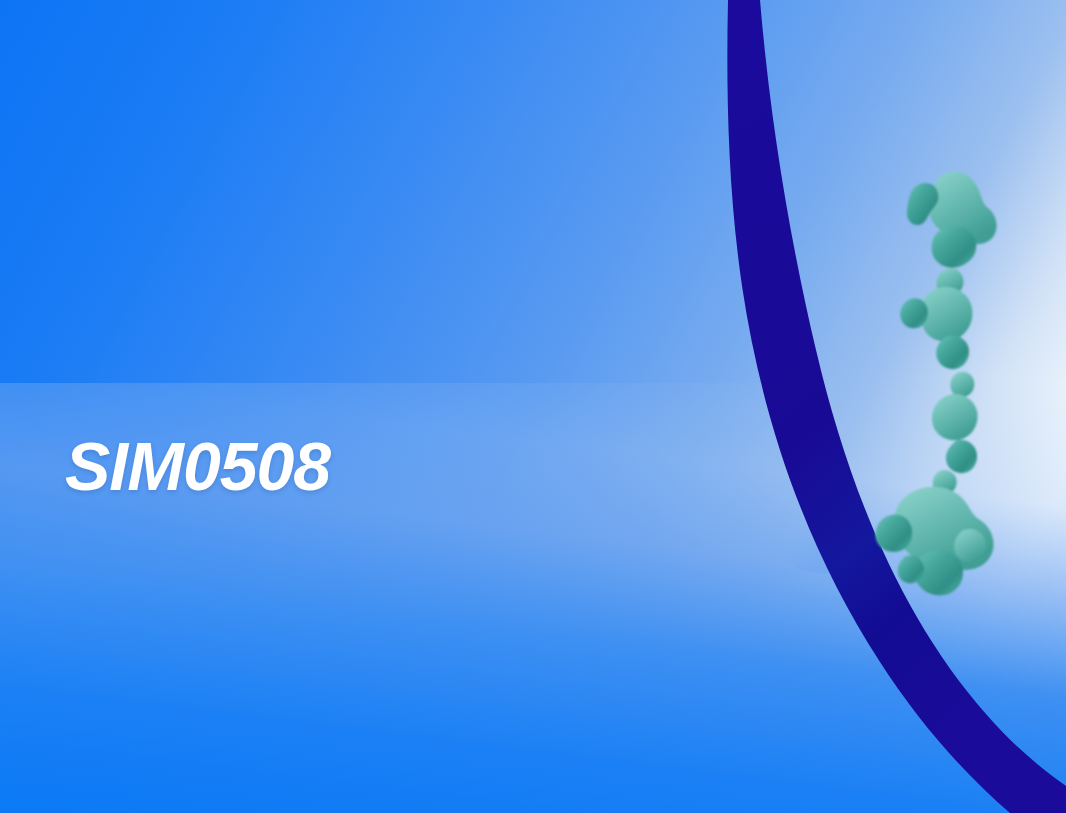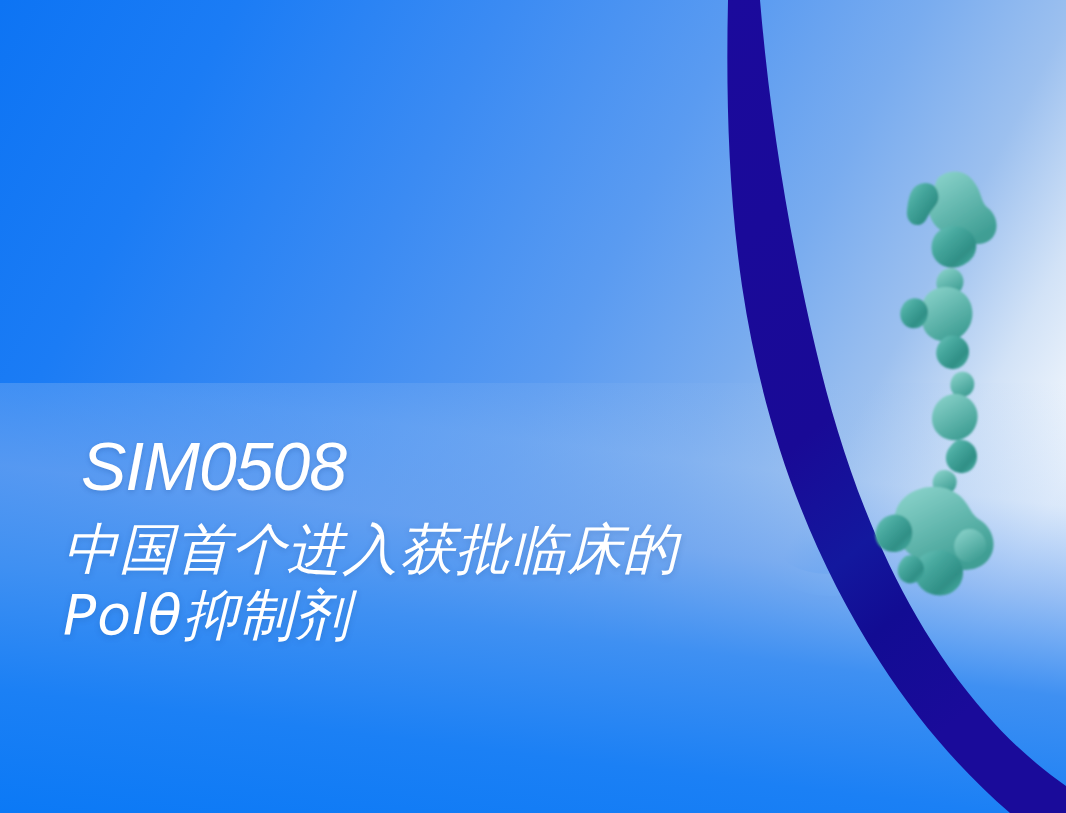--- a/index.html
+++ b/index.html
@@ -92,25 +92,25 @@
   
   .copy{
     position:absolute;
     left:63px;
     top:432px;
     width:800px;
     color:#ffffff;
   }
   .brand-name{
     font-size:68px;
-    font-weight:normal;
+    font-weight:bold;
     font-style:italic;
     letter-spacing:-1px;
     line-height:1.0;
-    margin:0 0 16px 18px;
+    margin:0 0 16px 2px;
     text-shadow:0 2px 5px rgba(15,60,130,.22);
     font-family:"Liberation Sans","DejaVu Sans",sans-serif;
   }
   .tagline{
     font-size:55px;
     font-style:italic;
     font-weight:500;
     line-height:1.20;
     margin:0;
     letter-spacing:1px;
@@ -258,19 +258,15 @@
                c3,-7 8,-10 14,-12 Z" fill="url(#tealGrad)"></path>
       <path d="M964,530 c11,-4 22,4 22,15 c0,12 -10,20 -20,17 c-11,-3 -15,-16 -9,-25
                c2,-3 4,-6 7,-7 Z" fill="url(#tealGradHi)"></path>
       <path d="M906,556 c9,-3 18,4 18,13 c0,10 -8,16 -17,14 c-10,-3 -12,-14 -6,-22
                c1,-2 3,-4 5,-5 Z" fill="url(#tealGrad)"></path>
     </g>
   </svg>
 
   <div class="copy">
     <div class="brand-name">SIM0508</div>
-    <div class="tagline">
-      <span class="l2">中国首个进入获批临床的</span>
-      <span class="l3">Polθ抑制剂</span>
-    </div>
   </div>
 
 </div>
 
 </body></html>

